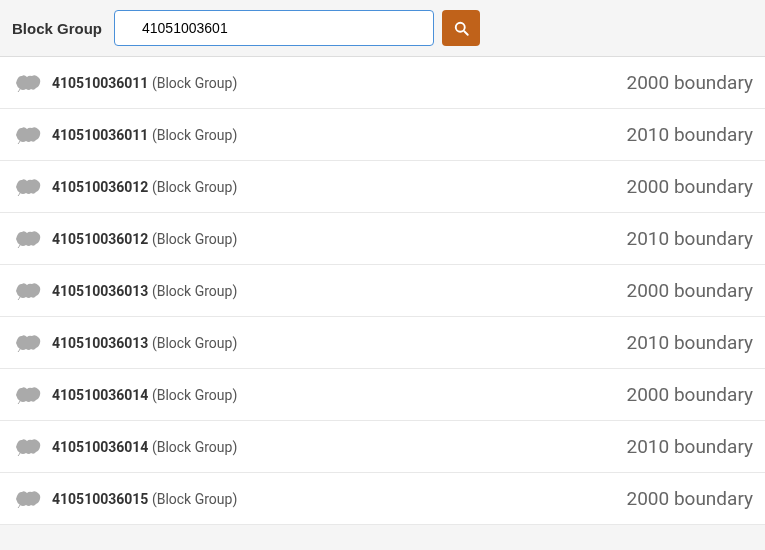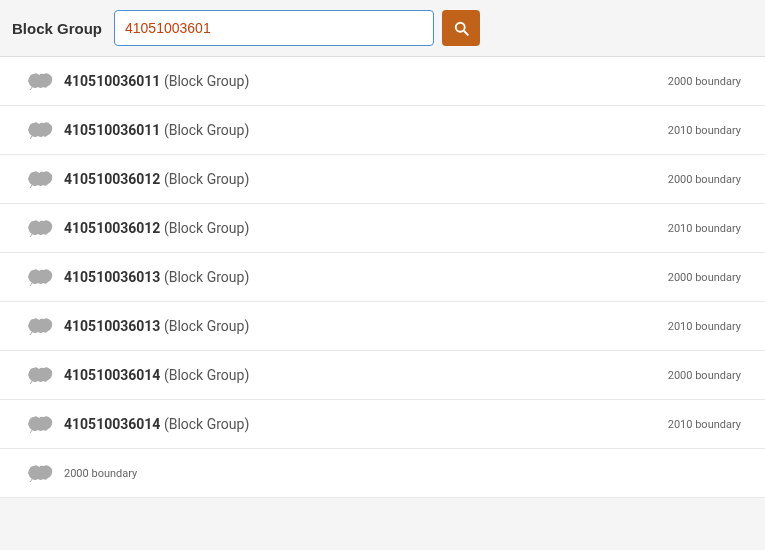--- a/index.html
+++ b/index.html
@@ -38,25 +38,25 @@
 
     .chevron-icon {
       font-size: 10px;
       color: #555;
     }
 
     .search-input {
       flex: 1;
       max-width: 320px;
       height: 36px;
-      padding: 6px 10px;
+      padding: 6px 27px;
       border: 1.5px solid #4a90d9;
       border-radius: 4px;
       font-size: 14px;
-      color: #c2410c;
+      color: #000000;
       outline: none;
     }
 
     .search-btn {
       width: 38px;
       height: 36px;
       background: #c0621a;
       border: none;
       border-radius: 4px;
       cursor: pointer;
@@ -73,21 +73,21 @@
     }
 
     
     .results-list {
       background: #fff;
     }
 
     .result-row {
       display: flex;
       align-items: center;
-      padding: 14px 24px;
+      padding: 14px 12px;
       border-bottom: 1px solid #e8e8e8;
       cursor: pointer;
       transition: background 0.1s;
     }
 
     .map-icon {
       width: 32px;
       flex-shrink: 0;
       display: flex;
       align-items: center;
@@ -106,21 +106,21 @@
     .result-label strong {
       font-weight: 700;
     }
 
     .result-label .type {
       font-weight: 400;
       color: #555;
     }
 
     .boundary-tag {
-      font-size: 11px;
+      font-size: 19px;
       color: #666;
       white-space: nowrap;
     }
   </style>
 </head>
 <body>
 
 <div class="header">
   <button class="block-group-btn">
     <span>Block Group</span>
@@ -239,15 +239,19 @@
     </div>
     <div class="boundary-tag">2010 boundary</div>
   </div>
     <div class="result-row">
     <div class="map-icon">
       <svg width="28" height="20" viewBox="0 0 28 20" fill="#aaa" xmlns="http://www.w3.org/2000/svg">
     <path d="M2 10 Q4 2 8 3 Q10 1 13 4 Q15 2 18 3 Q21 1 24 4 Q27 6 26 10 Q25 14 22 15 Q20 18 17 16 Q15 18 12 16 Q9 18 6 16 Q3 14 2 10Z"></path>
     <path d="M6 16 Q5 18 4 19" stroke="#aaa" stroke-width="1" fill="none"></path>
   </svg>
     </div>
+    <div class="result-label">
+      <strong>410510036015</strong>
+      <span class="type"> (Block Group)</span>
+    </div>
     <div class="boundary-tag">2000 boundary</div>
   </div>
   </div>
 
 </body></html>

